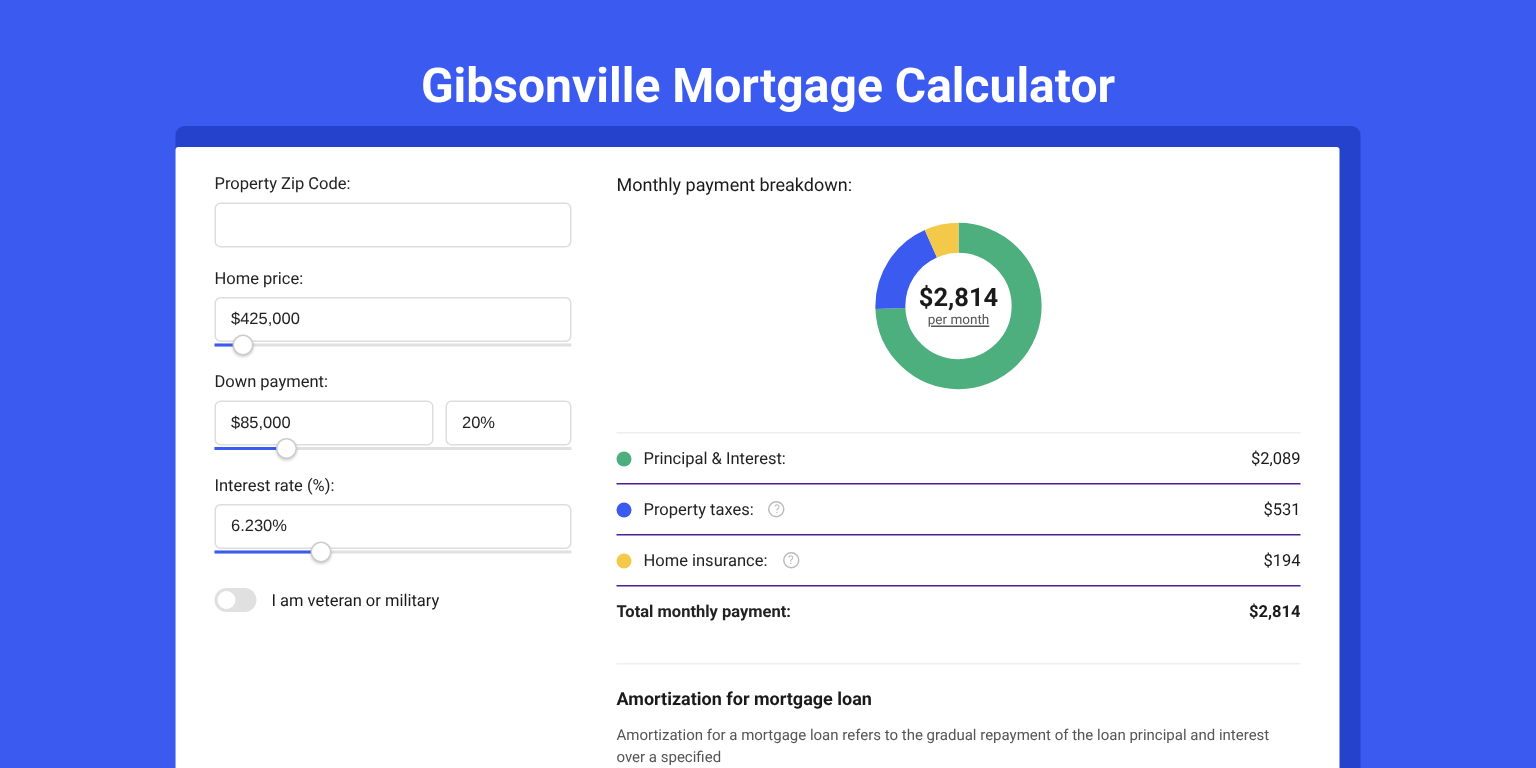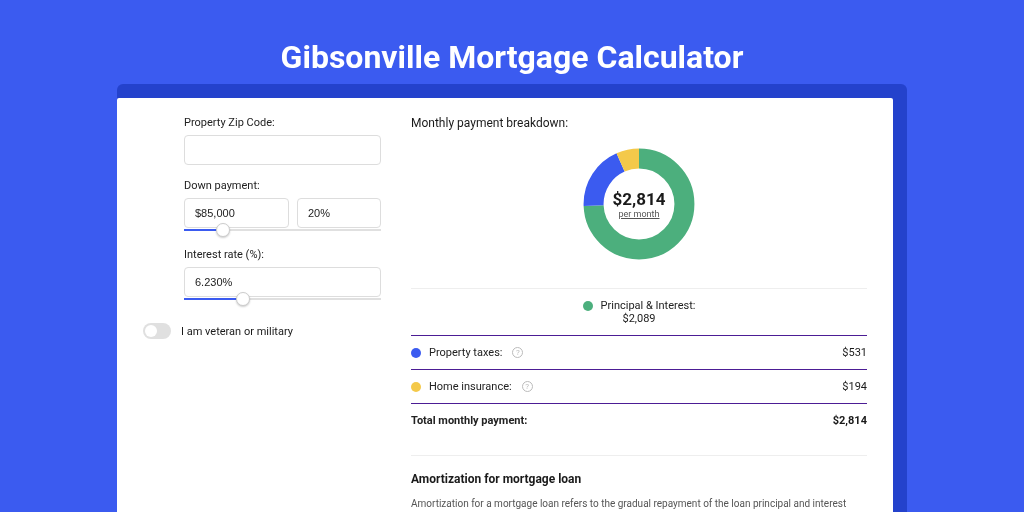--- a/index.html
+++ b/index.html
@@ -30,21 +30,21 @@
     min-height: 400px;
     border-radius: 2px;
     padding: 18px 26px;
     display: flex;
     gap: 30px;
     font-size: 11px;
     color: #1a1a1a;
   }
   .left-col { width: 238px; flex-shrink: 0; }
   .right-col { flex: 1; }
-  .field-group { margin-bottom: 14px; margin-left: 41px; }
+  .field-group { margin-bottom: 14px; }
   .field-label { font-size: 11px; color: #222; margin-bottom: 6px; display: block; }
   .input {
     width: 100%;
     height: 30px;
     border: 1px solid #ddd;
     border-radius: 4px;
     padding: 0 10px;
     font-size: 11px;
     color: #222;
     background: #fff;
@@ -83,21 +83,21 @@
   .donut-center {
     position: absolute; top: 0; left: 0; right: 0; bottom: 0;
     display: flex; flex-direction: column; align-items: center; justify-content: center;
   }
   .donut-amount { font-size: 17px; font-weight: 700; }
   .donut-sub { font-size: 9px; color: #555; text-decoration: underline; }
   .breakdown-row {
     display: flex; align-items: center; justify-content: space-between;
     padding: 10px 0; border-top: 1px solid #4c1d95;
   }
-  .breakdown-row:first-of-type { border-top: 1px solid #eee; flex-direction: column; }
+  .breakdown-row:first-of-type { border-top: 1px solid #eee; }
   .breakdown-left { display: flex; align-items: center; gap: 8px; }
   .dot { width: 10px; height: 10px; border-radius: 50%; }
   .dot-green { background: #4caf7d; }
   .dot-blue { background: #3b5bf0; }
   .dot-yellow { background: #f4c94a; }
   .breakdown-label { font-size: 11px; color: #222; }
   .info-icon {
     width: 11px; height: 11px; border: 1px solid #bbb; border-radius: 50%;
     display: inline-flex; align-items: center; justify-content: center;
     font-size: 8px; color: #bbb; margin-left: 2px;
@@ -117,20 +117,29 @@
 <div class="outer-card-shadow">
 <div class="card">
 
   <div class="left-col">
 
     <div class="field-group">
       <label class="field-label">Property Zip Code:</label>
       <input class="input" value="" style="">
     </div>
 
+    <div class="field-group">
+      <label class="field-label">Home price:</label>
+      <input class="input" value="$425,000" style="">
+      <div class="slider-wrap">
+        <div class="slider-track"></div>
+        <div class="slider-fill" style="width:8%"></div>
+        <div class="slider-thumb" style="left:8%"></div>
+      </div>
+    </div>
 
     <div class="field-group">
       <label class="field-label">Down payment:</label>
       <div class="dp-row">
         <input class="input dp-amount" value="$85,000" style="">
         <input class="input dp-pct" value="20%" style="">
       </div>
       <div class="slider-wrap">
         <div class="slider-track"></div>
         <div class="slider-fill" style="width:20%"></div>

